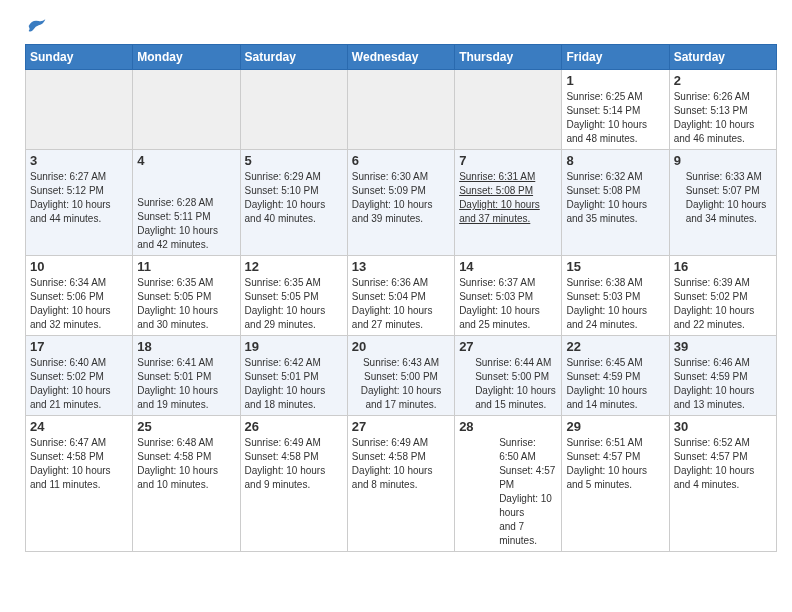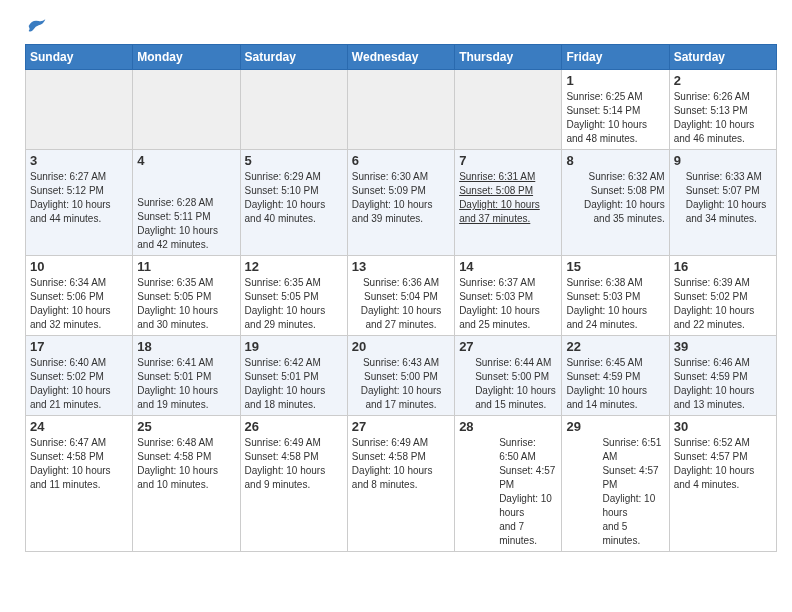--- a/index.html
+++ b/index.html
@@ -197,21 +197,21 @@
           </td>
           <td>
             <div class="day-num">7</div>
             <div class="day-info" style="white-space: pre-line; text-decoration: underline;">Sunrise: 6:31 AM
 Sunset: 5:08 PM
 Daylight: 10 hours
 and 37 minutes.</div>
           </td>
           <td>
             <div class="day-num">8</div>
-            <div class="day-info" style="white-space: pre-line; text-align: right;">Sunrise: 6:32 AM
+            <div class="day-info" style="white-space: pre-line;">Sunrise: 6:32 AM
 Sunset: 5:08 PM
 Daylight: 10 hours
 and 35 minutes.</div>
           </td>
           <td>
             <div class="day-num">9</div>
             <div class="day-info" style="white-space: pre-line; margin-left: 12px;">Sunrise: 6:33 AM
 Sunset: 5:07 PM
 Daylight: 10 hours
 and 34 minutes.</div>
@@ -234,21 +234,21 @@
           </td>
           <td>
             <div class="day-num">12</div>
             <div class="day-info" style="white-space: pre-line;">Sunrise: 6:35 AM
 Sunset: 5:05 PM
 Daylight: 10 hours
 and 29 minutes.</div>
           </td>
           <td>
             <div class="day-num">13</div>
-            <div class="day-info" style="white-space: pre-line; text-align: center;">Sunrise: 6:36 AM
+            <div class="day-info" style="white-space: pre-line;">Sunrise: 6:36 AM
 Sunset: 5:04 PM
 Daylight: 10 hours
 and 27 minutes.</div>
           </td>
           <td>
             <div class="day-num">14</div>
             <div class="day-info" style="white-space: pre-line;">Sunrise: 6:37 AM
 Sunset: 5:03 PM
 Daylight: 10 hours
 and 25 minutes.</div>
@@ -350,21 +350,21 @@
           </td>
           <td>
             <div class="day-num">28</div>
             <div class="day-info" style="white-space: pre-line; margin-left: 40px;">Sunrise: 6:50 AM
 Sunset: 4:57 PM
 Daylight: 10 hours
 and 7 minutes.</div>
           </td>
           <td>
             <div class="day-num">29</div>
-            <div class="day-info" style="white-space: pre-line; margin-left: 36px;">Sunrise: 6:51 AM
+            <div class="day-info" style="white-space: pre-line;">Sunrise: 6:51 AM
 Sunset: 4:57 PM
 Daylight: 10 hours
 and 5 minutes.</div>
           </td>
           <td>
             <div class="day-num">30</div>
             <div class="day-info" style="white-space: pre-line;">Sunrise: 6:52 AM
 Sunset: 4:57 PM
 Daylight: 10 hours
 and 4 minutes.</div>

